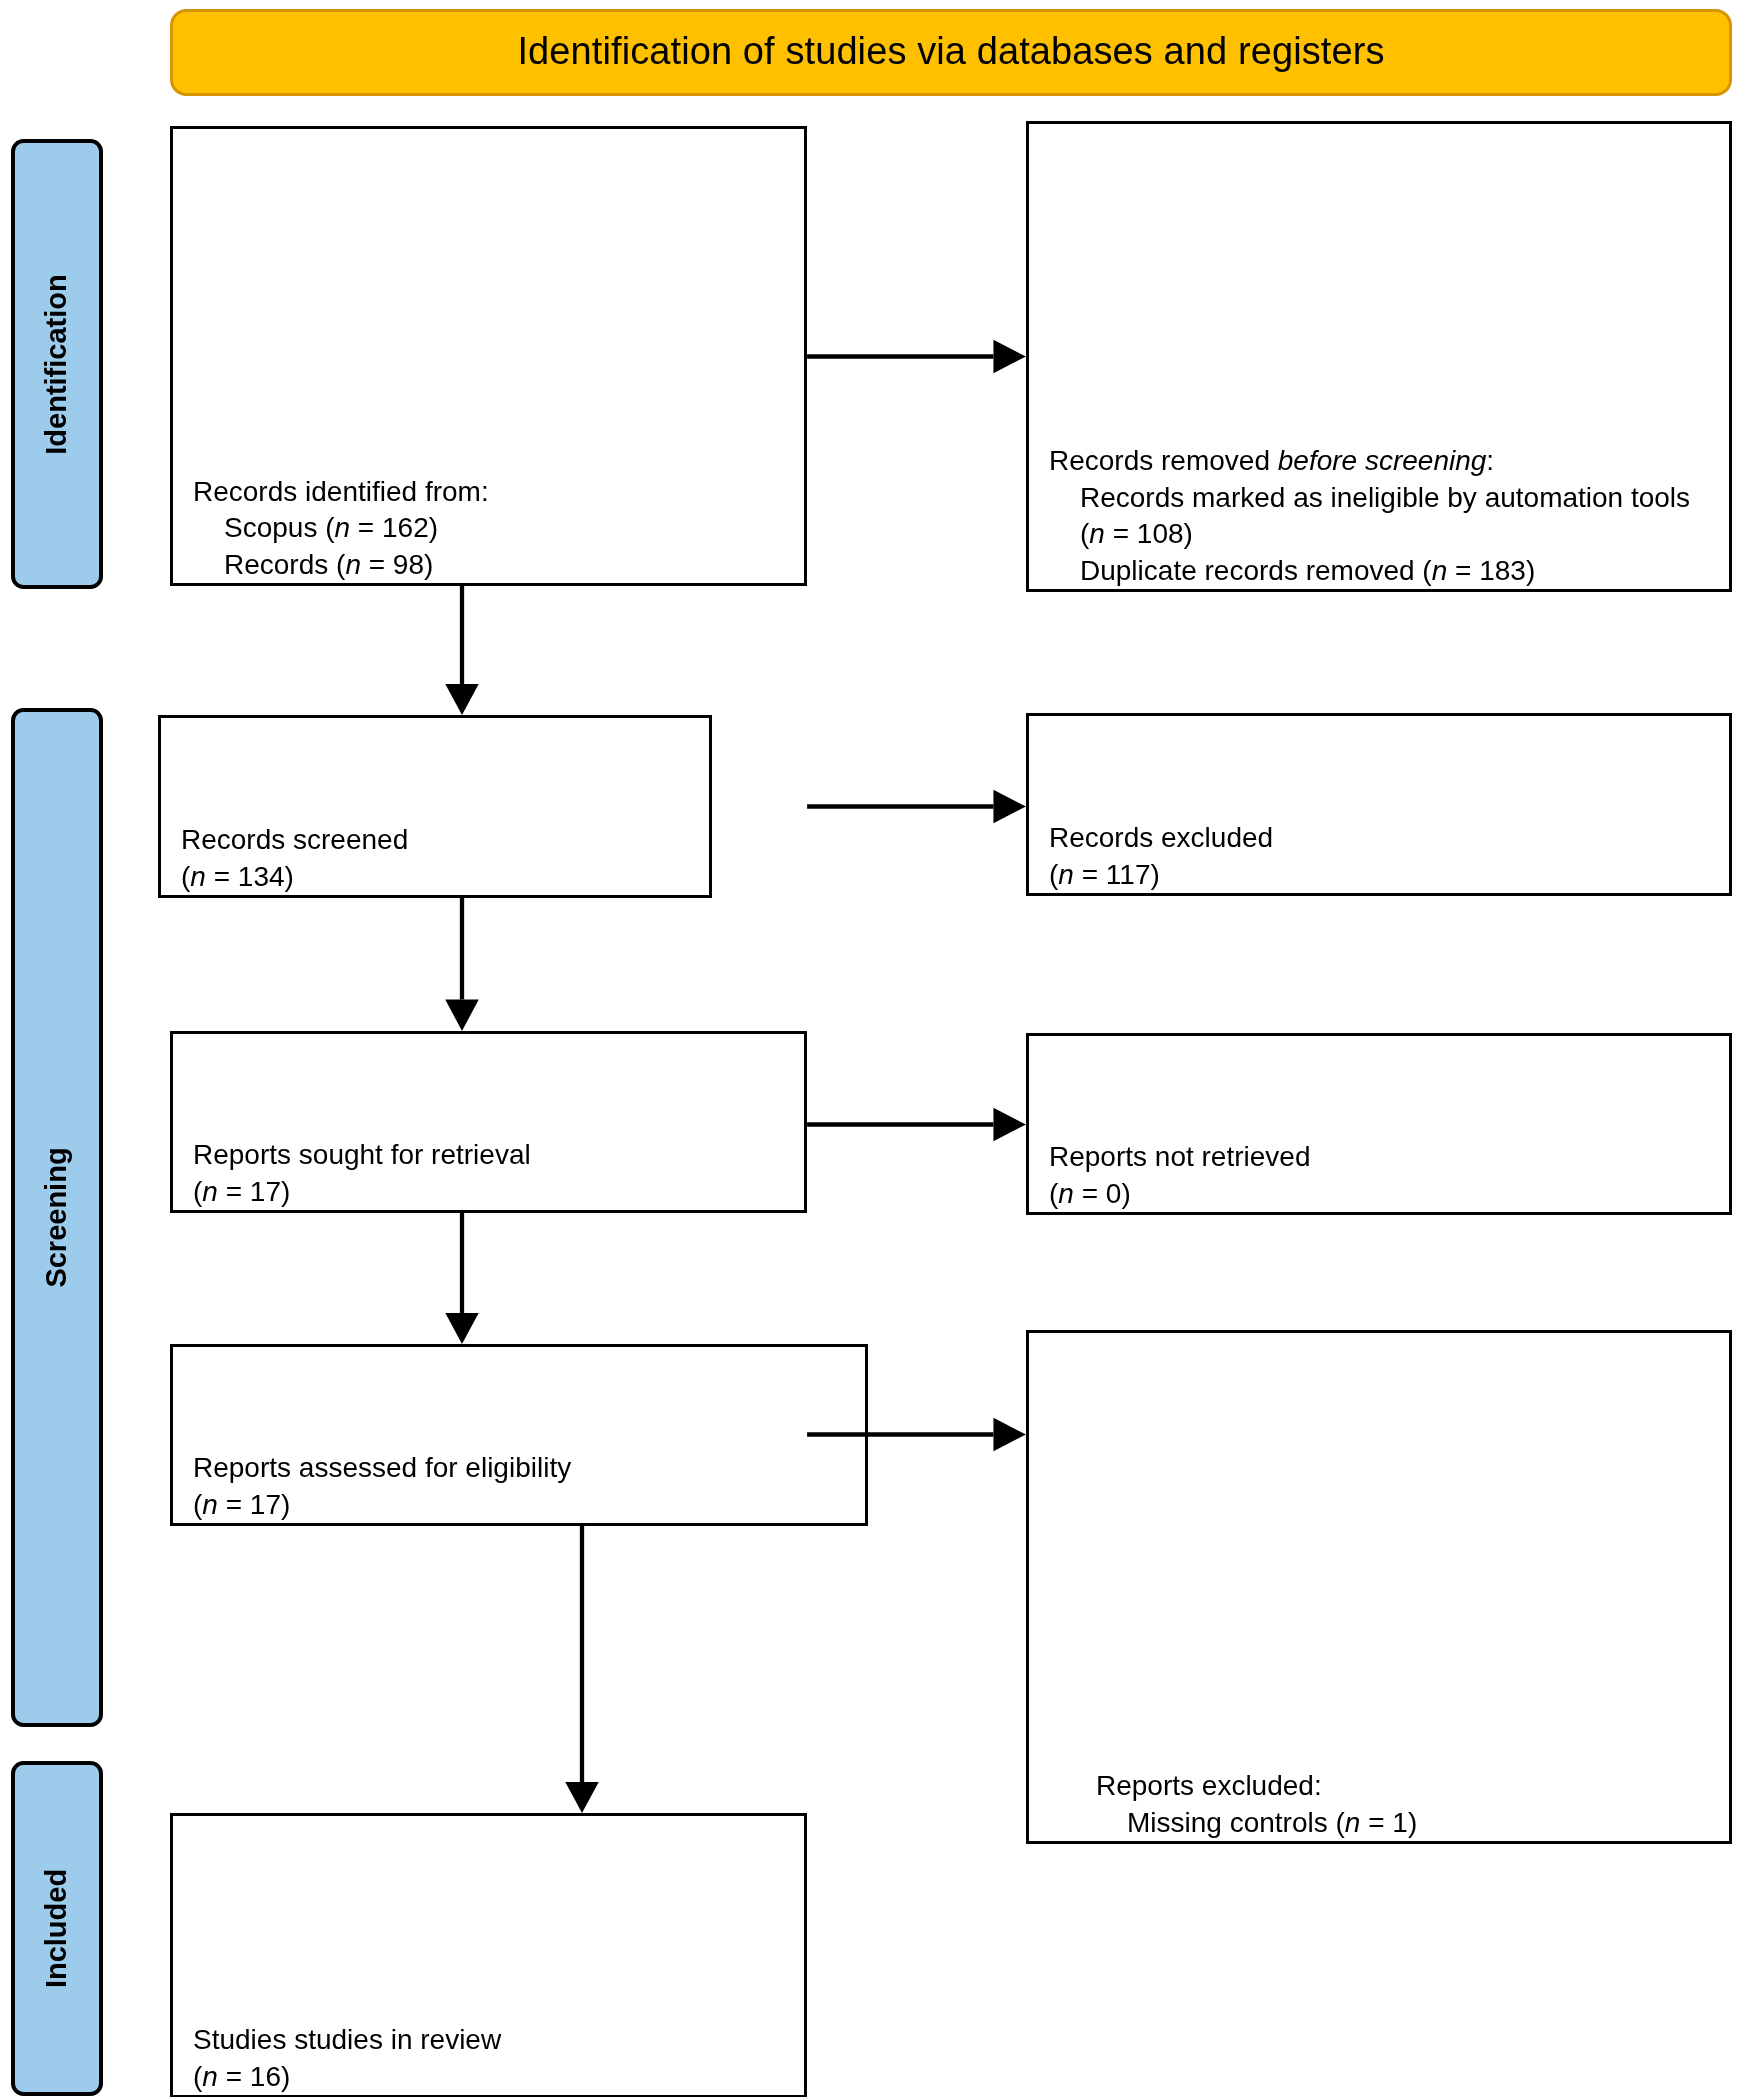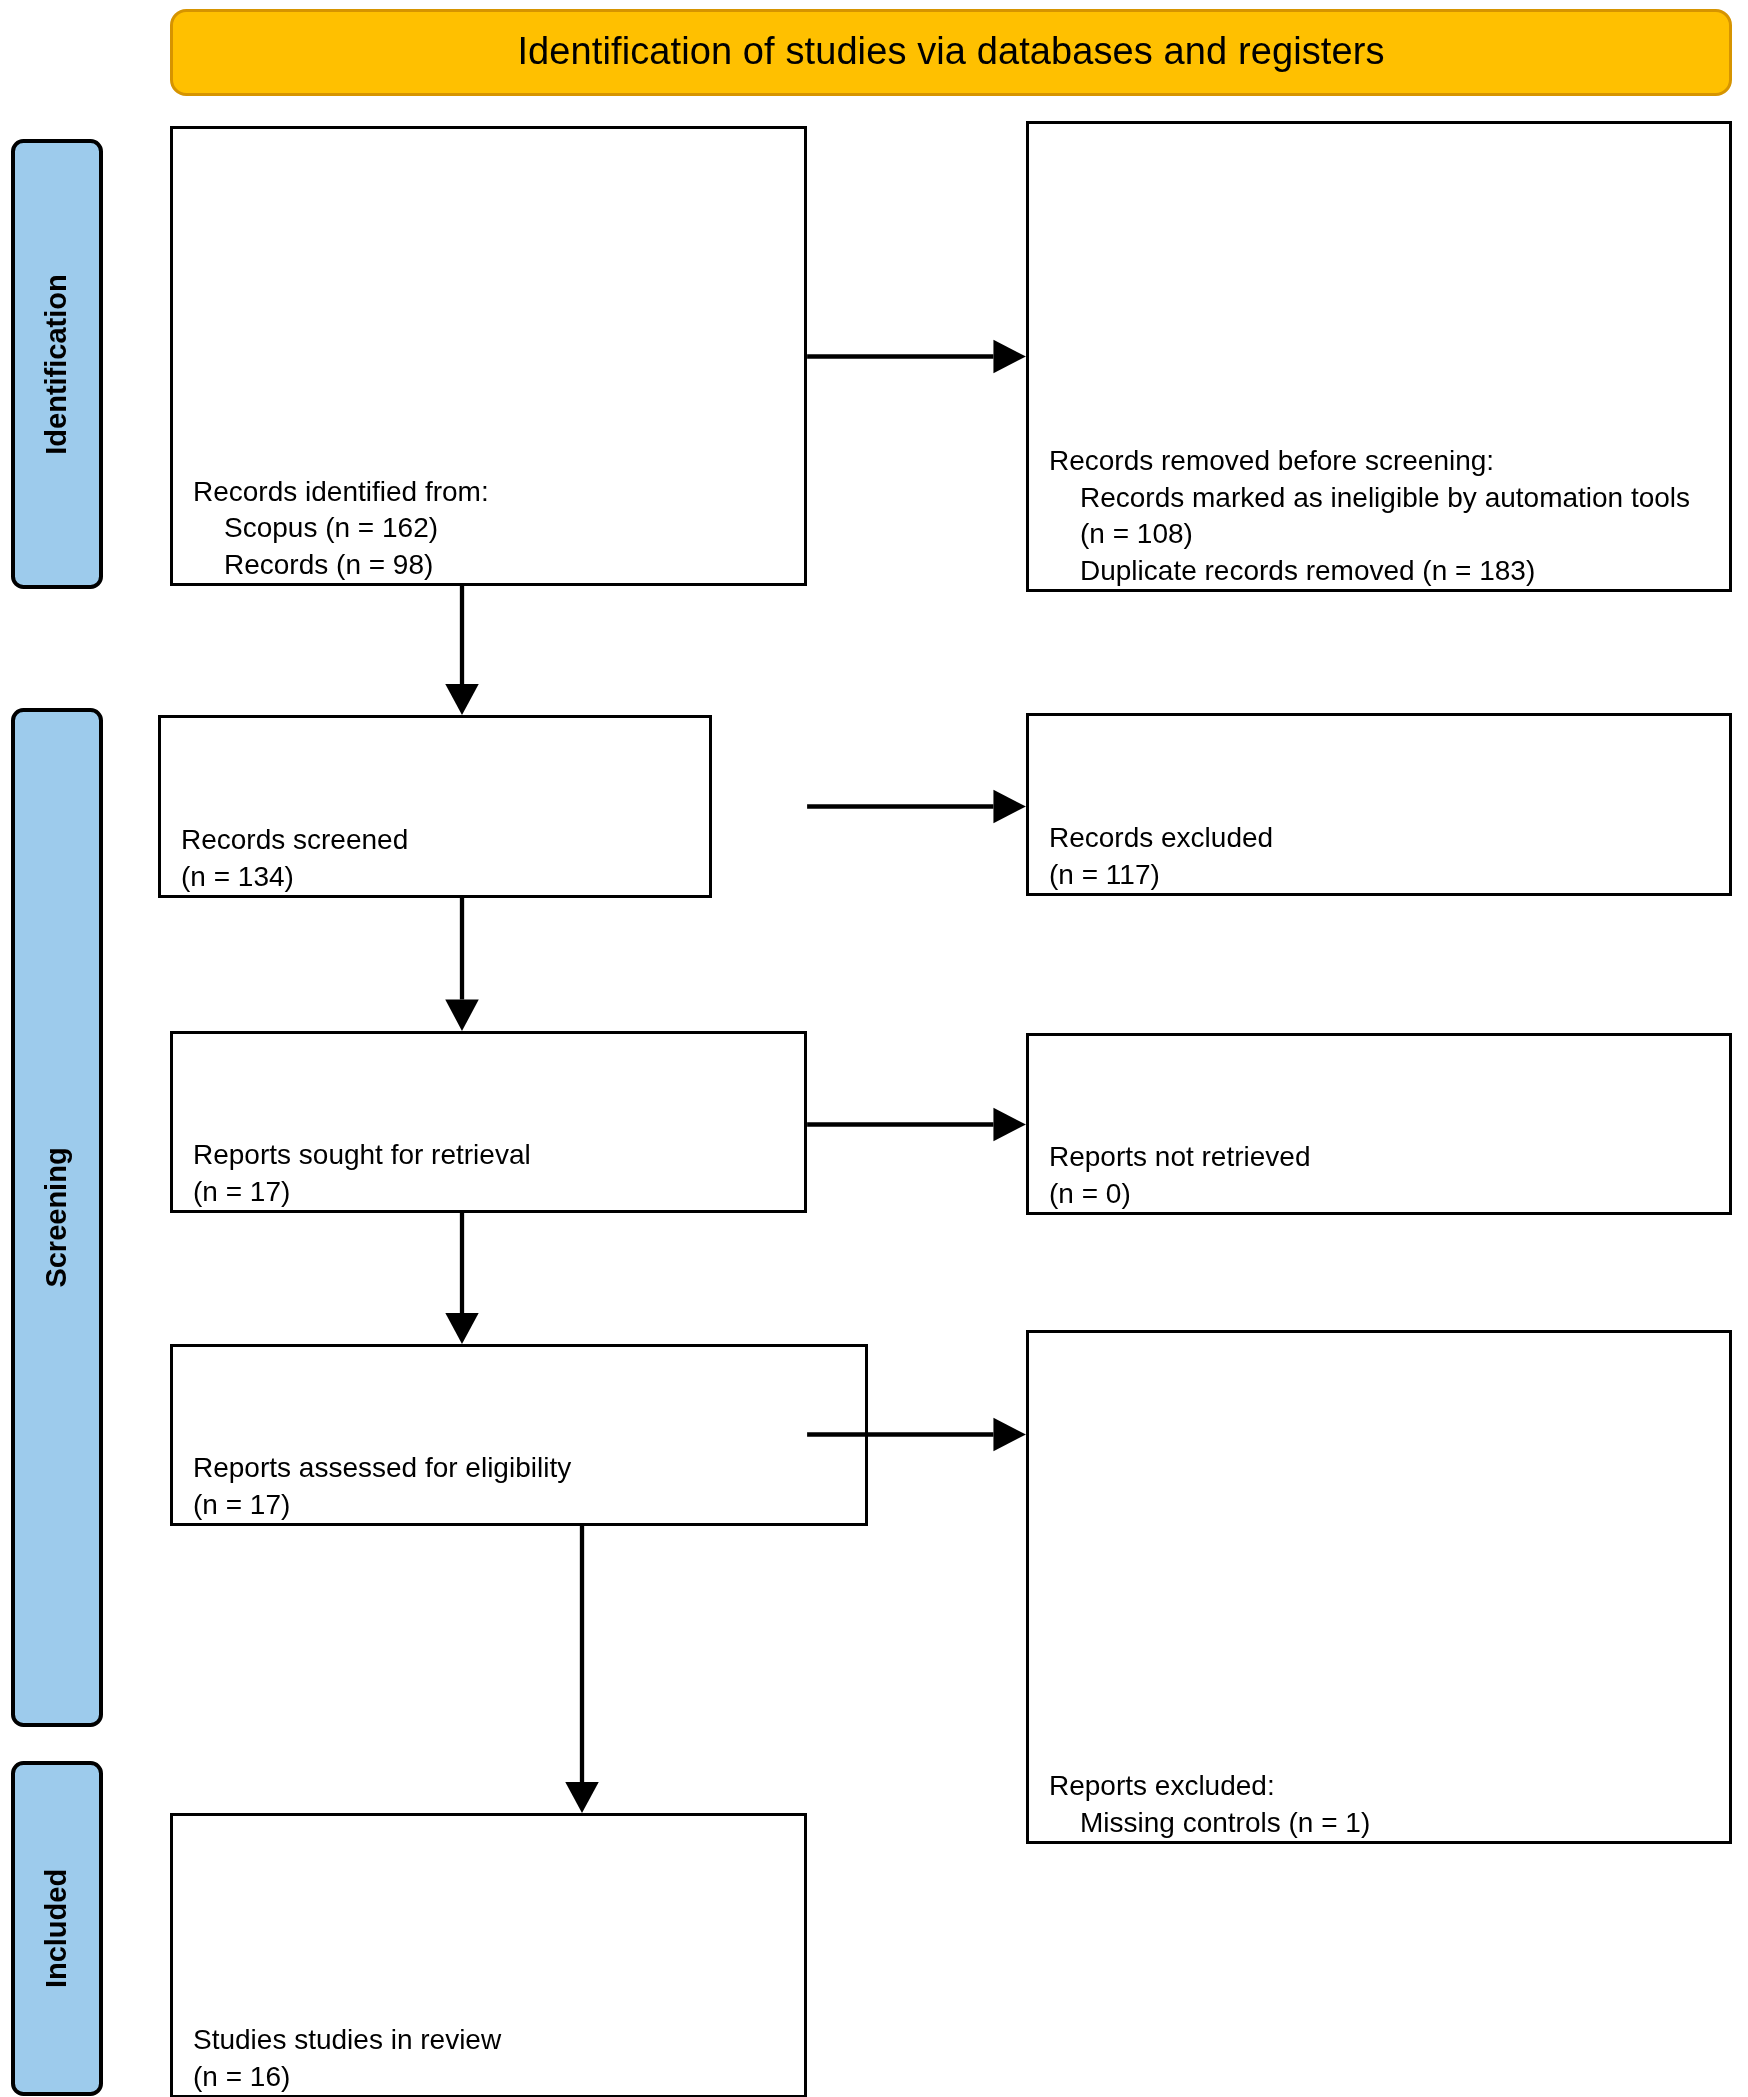--- a/index.html
+++ b/index.html
@@ -23,33 +23,33 @@
   #side-identification{top:139px;height:450px;}
   #side-screening{top:708px;height:1019px;}
   #side-included{top:1761px;height:335px;}
 
   
   .box{position:absolute;background:#fff;border:3.8px solid #000;
        box-sizing:border-box;display:flex;align-items:flex-end;}
   .box-inner{padding:0 20px;width:100%;}
   .line{font-size:28px;line-height:1.30;color:#000;white-space:pre-wrap;}
   .line.indent{padding-left:31px;}
-  .it{}
+  .it{font-style:italic;}
 
   
   #box-identified       {left:170px; top:126px;  width:637px;height:460px;}
   #box-screened         {left:158px; top:715px; width:554px;height:183px;}
   #box-sought           {left:170px; top:1031px; width:637px;height:182px;}
   #box-assessed         {left:170px; top:1344px; width:698px;height:182px;}
   #box-included         {left:170px; top:1813px; width:637px;height:285px;}
   
   #box-removed          {left:1026px;top:121px;  width:706px;height:471px;}
   #box-records-excluded {left:1026px;top:713px; width:706px;height:183px;}
   #box-not-retrieved    {left:1026px;top:1033px; width:706px;height:182px;}
-  #box-reports-excluded {left:1026px;top:1330px; width:706px;height:514px;}
+  #box-reports-excluded {left:1026px;top:1330px; width:706px;height:514px;padding-left:47px;}
 
   
   .arrow{position:absolute;}
   .arrow svg{display:block;overflow:visible;}
 </style>
 </head>
 <body>
 
 <div class="stage">
 

